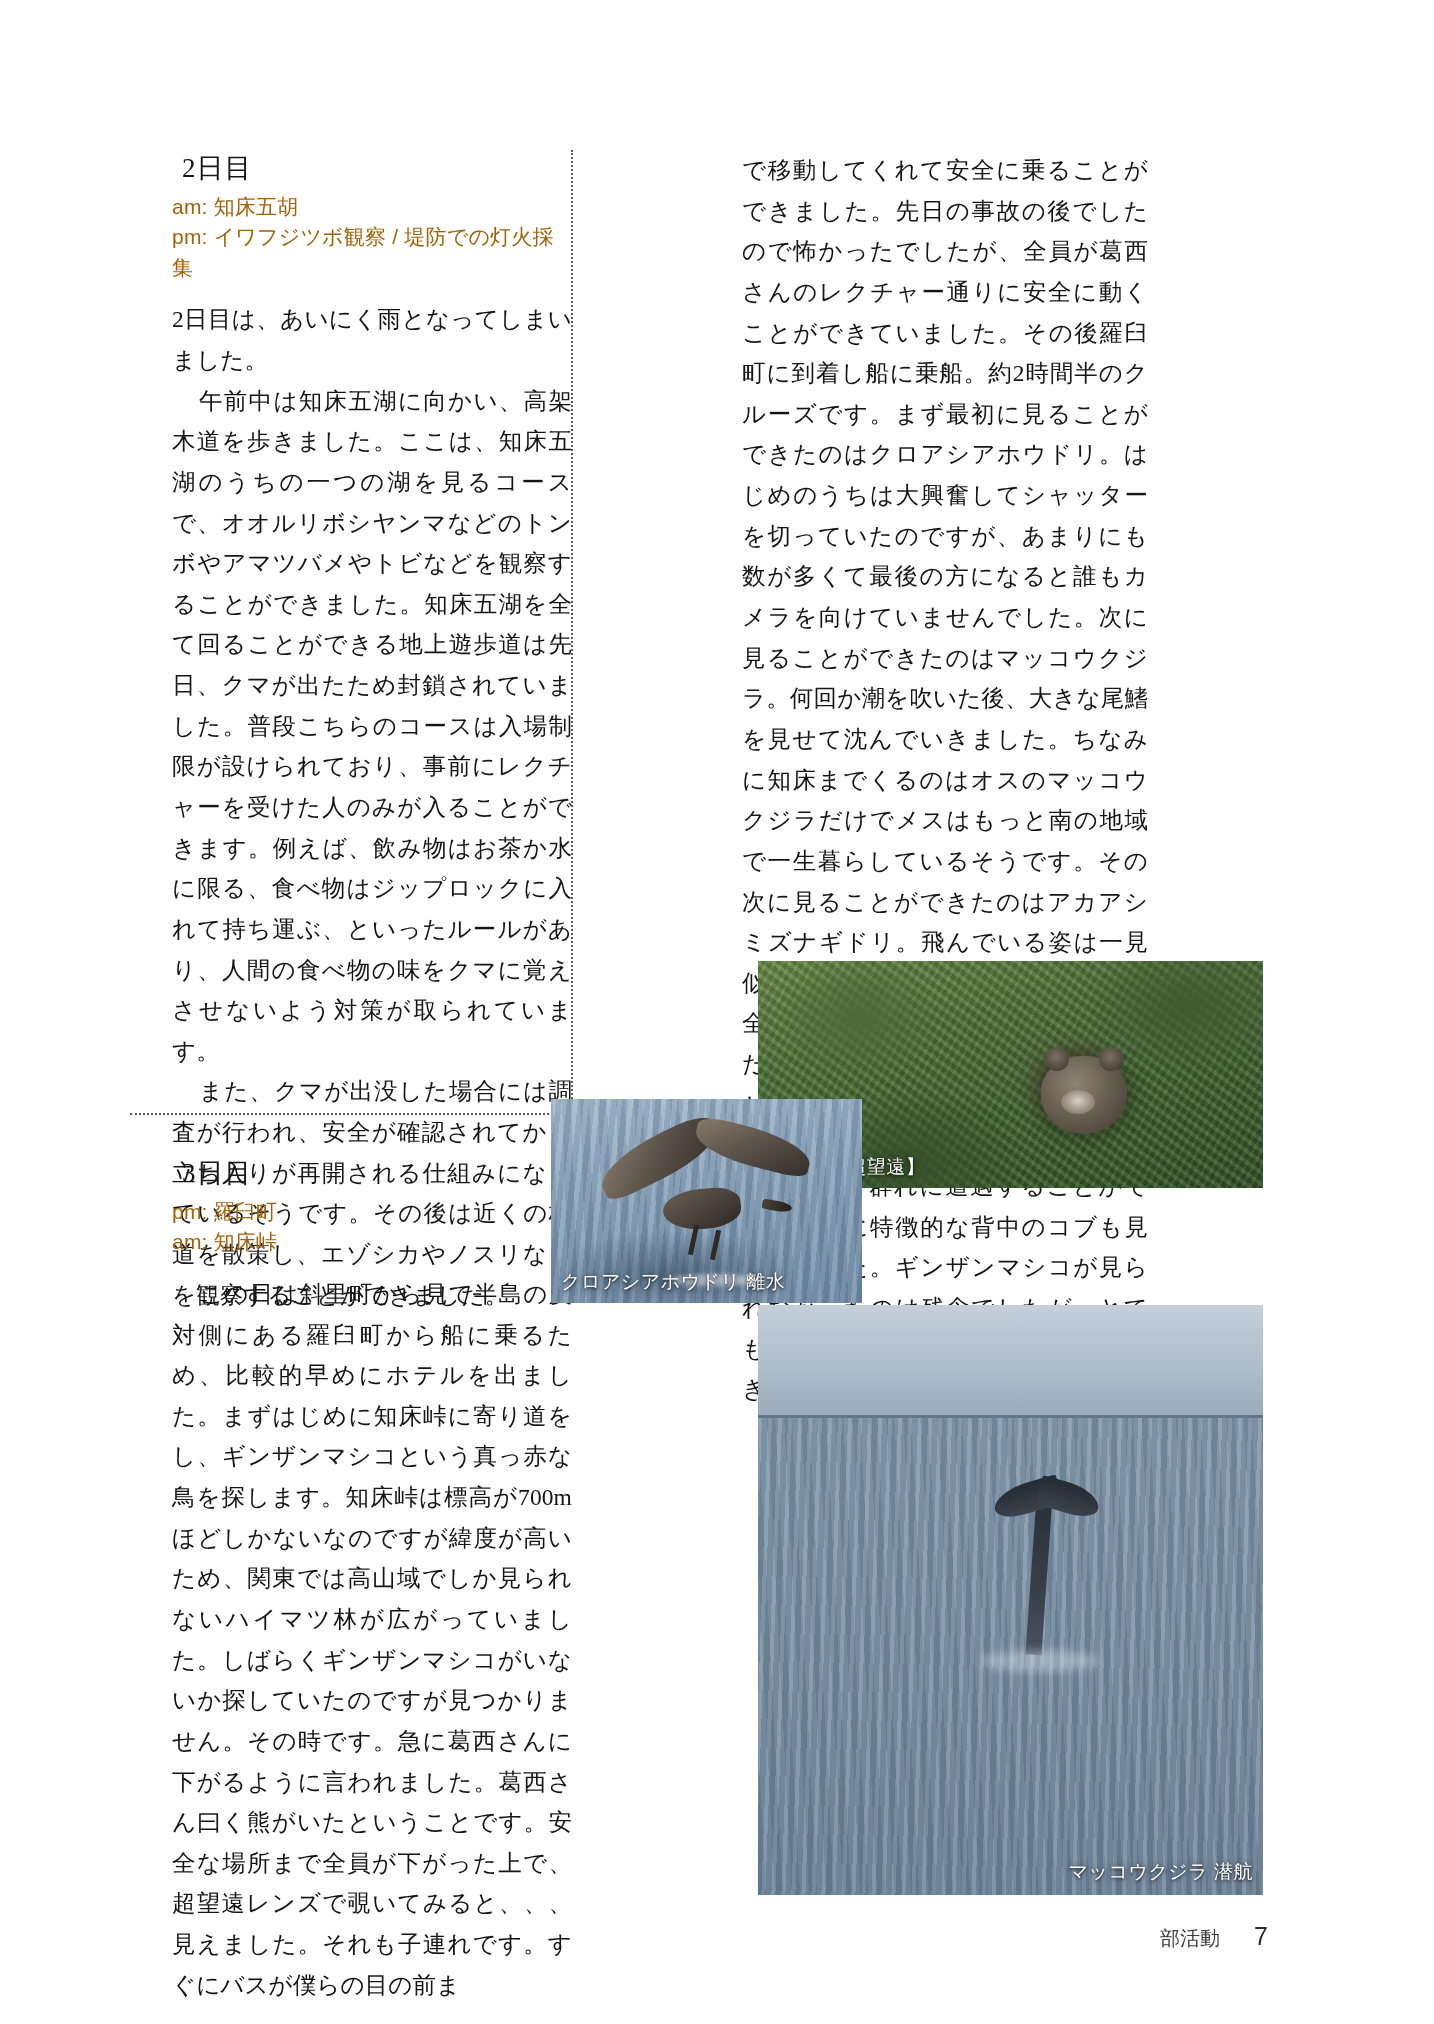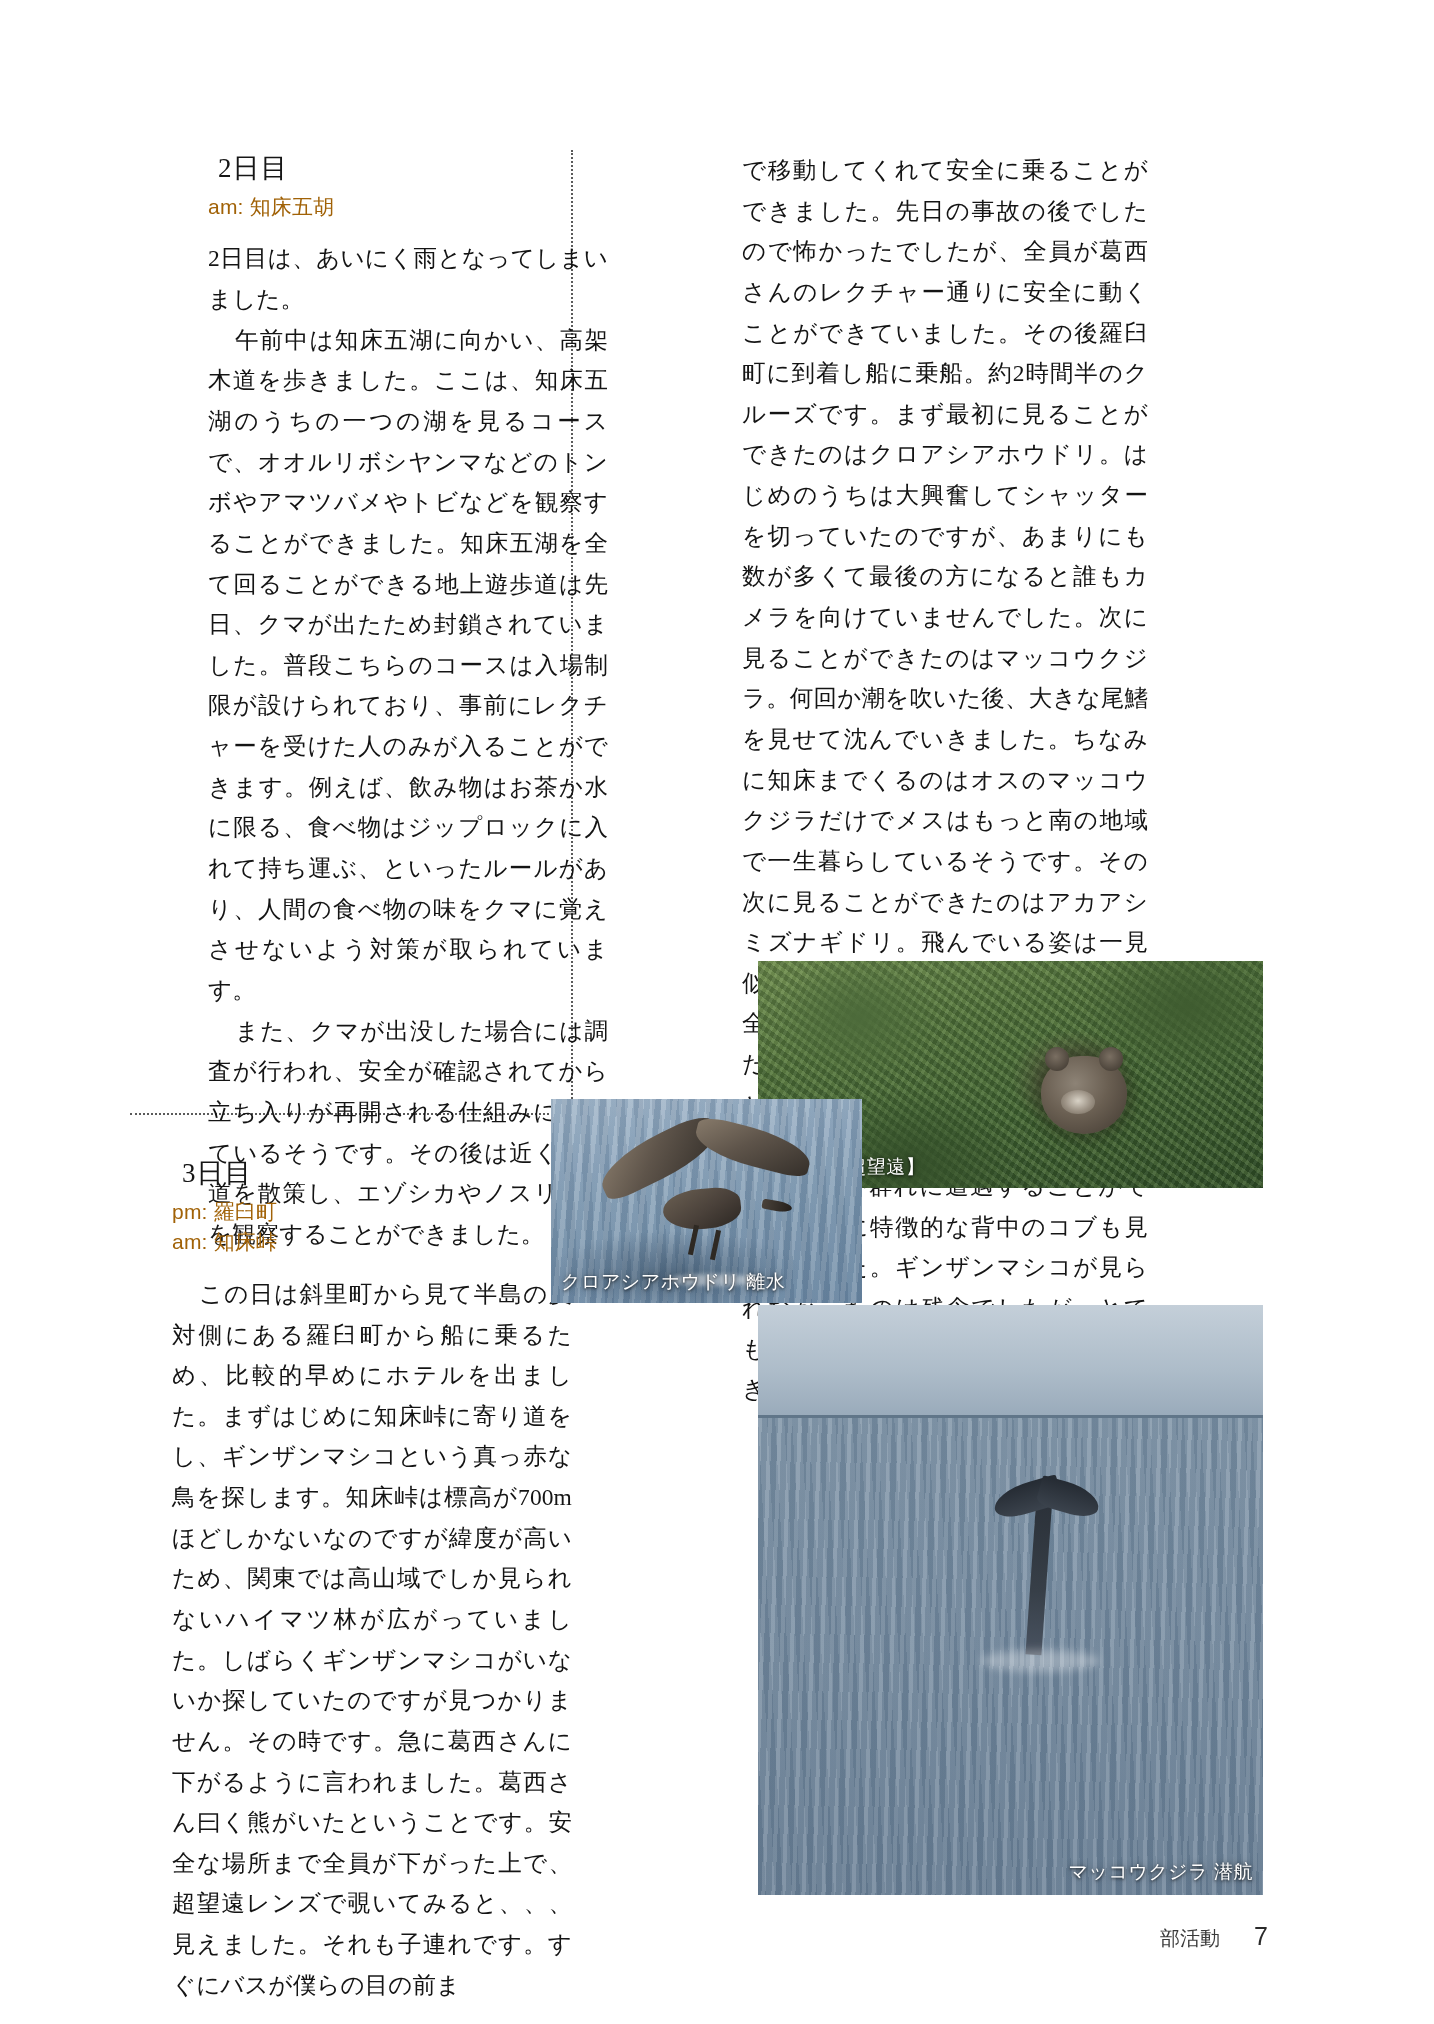--- a/index.html
+++ b/index.html
@@ -16,21 +16,20 @@
     font-family: "Liberation Serif", "DejaVu Serif", serif;
     color: #1b1b1b;
   }
 
   
   .col-left {
     position: absolute;
     left: 172px;
     top: 150px;
     width: 400px;
-    margin-left: 36px;
   }
   .col-right {
     position: absolute;
     left: 742px;
     top: 150px;
     width: 406px;
   }
 
   
   .day-title {
@@ -315,20 +314,21 @@
 
 <div class="page">
 
   <div class="divider"></div>
   <div class="divider-v"></div>
 
   <div class="col-left">
     <h2 class="day-title">2日目</h2>
     <div class="day-meta-block">
       <div class="day-meta">am: 知床五胡</div>
+      <div class="day-meta">pm: イワフジツボ観察 / 堤防での灯火採集</div>
     </div>
     <p class="body">2日目は、あいにく雨となってしまいました。</p>
     <p class="body indent">午前中は知床五湖に向かい、高架木道を歩きました。ここは、知床五湖のうちの一つの湖を見るコースで、オオルリボシヤンマなどのトンボやアマツバメやトビなどを観察することができました。知床五湖を全て回ることができる地上遊歩道は先日、クマが出たため封鎖されていました。普段こちらのコースは入場制限が設けられており、事前にレクチャーを受けた人のみが入ることができます。例えば、飲み物はお茶か水に限る、食べ物はジップロックに入れて持ち運ぶ、といったルールがあり、人間の食べ物の味をクマに覚えさせないよう対策が取られています。</p>
     <p class="body indent">また、クマが出没した場合には調査が行われ、安全が確認されてから立ち入りが再開される仕組みになっているそうです。その後は近くの林道を散策し、エゾシカやノスリなどを観察することができました。</p>
   </div>
 
   <div class="col-left-2">
     <h2 class="day-title">3日目</h2>
     <div class="day-meta-block">
       <div class="day-meta">pm: 羅臼町</div>

